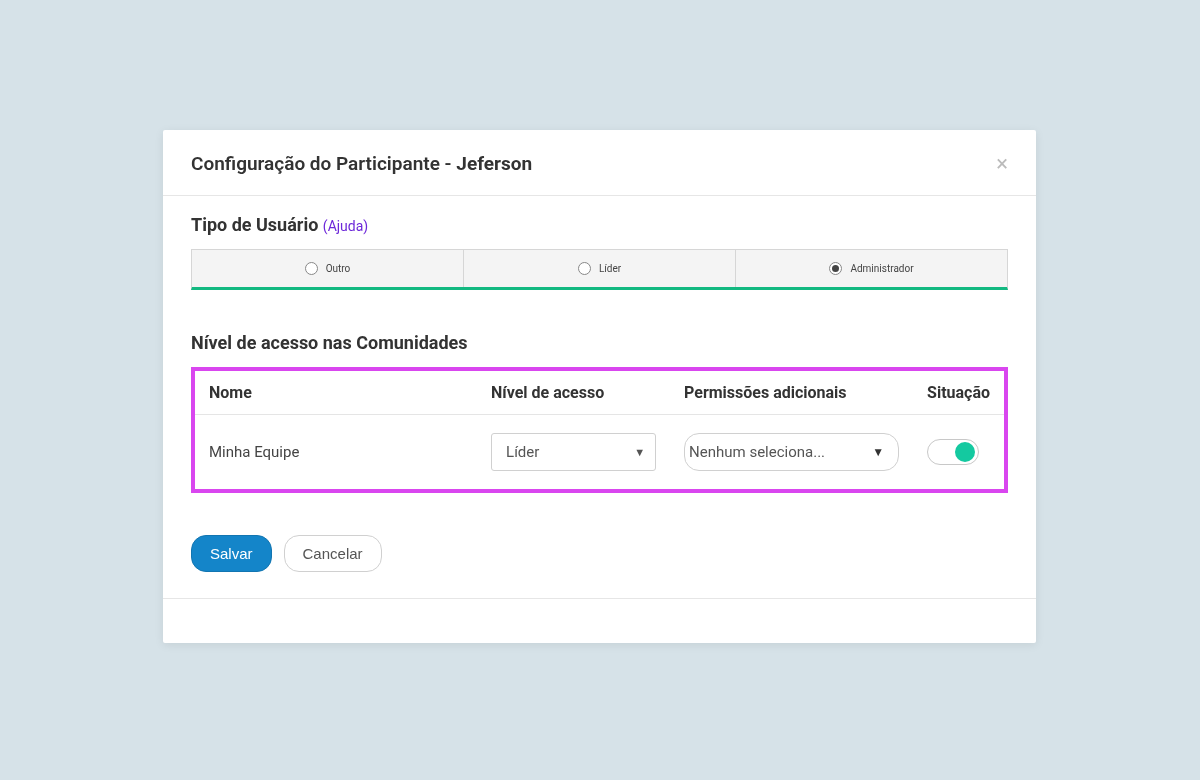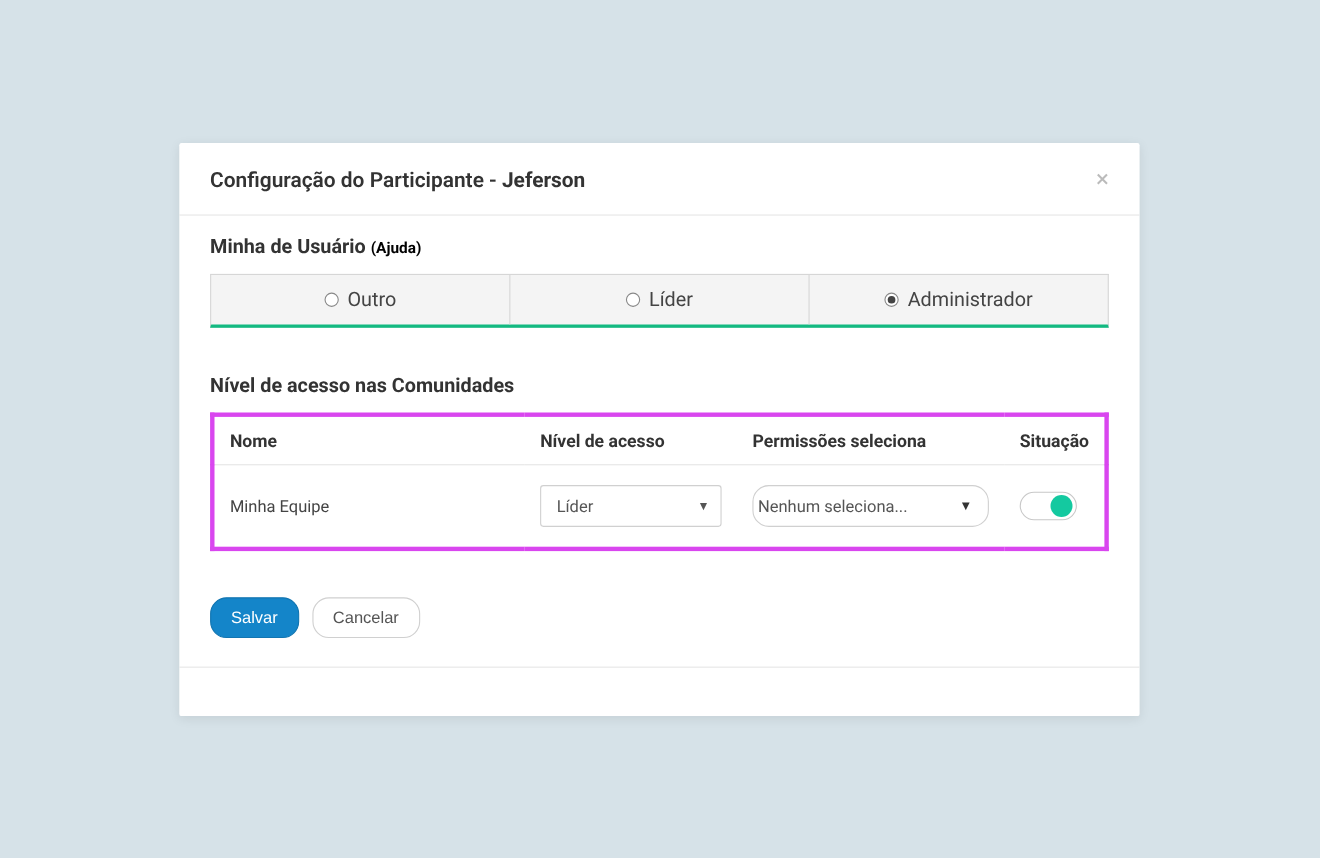--- a/index.html
+++ b/index.html
@@ -45,41 +45,41 @@
     border-bottom: 1px solid #e6e6e6;
   }
   .section-title {
     font-size: 18px;
     font-weight: 700;
     color: #333;
     margin-bottom: 14px;
   }
   .help-link {
     font-size: 14px;
-    font-weight: 700;
-    color: #000000;
+    font-weight: 400;
+    color: #6d28d9;
     cursor: pointer;
   }
   .radio-row {
     display: flex;
     border: 1px solid #d6d6d6;
     border-bottom: 3px solid #13b981;
     background: #f4f4f4;
     margin-bottom: 42px;
   }
   .radio-cell {
     flex: 1;
     display: flex;
     align-items: center;
     justify-content: center;
     padding: 12px 0;
     border-right: 1px solid #d6d6d6;
     cursor: pointer;
     gap: 8px;
-    font-size: 18px;
+    font-size: 10px;
     color: #444;
   }
   .radio-cell:last-child { border-right: none; }
   .radio-circle {
     width: 13px;
     height: 13px;
     border: 1px solid #888;
     border-radius: 50%;
     background: #fff;
     display: inline-flex;
@@ -201,21 +201,21 @@
   <div class="modal-header">
     <div class="modal-title">
       <span>Configuração do Participante - </span><span class="name">Jeferson</span>
     </div>
     <span class="close-btn">×</span>
   </div>
 
   <div class="modal-body">
 
     <div class="section-title">
-      <span>Minha de Usuário</span>
+      <span>Tipo de Usuário</span>
       <span class="help-link">(Ajuda)</span>
     </div>
 
     <div class="radio-row">
       <label class="radio-cell">
         <span class="radio-circle"></span>
         <span>Outro</span>
       </label>
       <label class="radio-cell">
         <span class="radio-circle"></span>
@@ -227,21 +227,21 @@
       </label>
     </div>
 
     <div class="section-title second">Nível de acesso nas Comunidades</div>
 
     <table class="community">
       <thead>
         <tr>
           <th style="width:295px">Nome</th>
           <th style="width:190px">Nível de acesso</th>
-          <th style="width:240px">Permissões seleciona</th>
+          <th style="width:240px">Permissões adicionais</th>
           <th>Situação</th>
         </tr>
       </thead>
       <tbody>
         <tr>
           <td>Minha Equipe</td>
           <td>
             <div class="select-box">
               <span>Líder</span>
               <span class="caret">▼</span>

